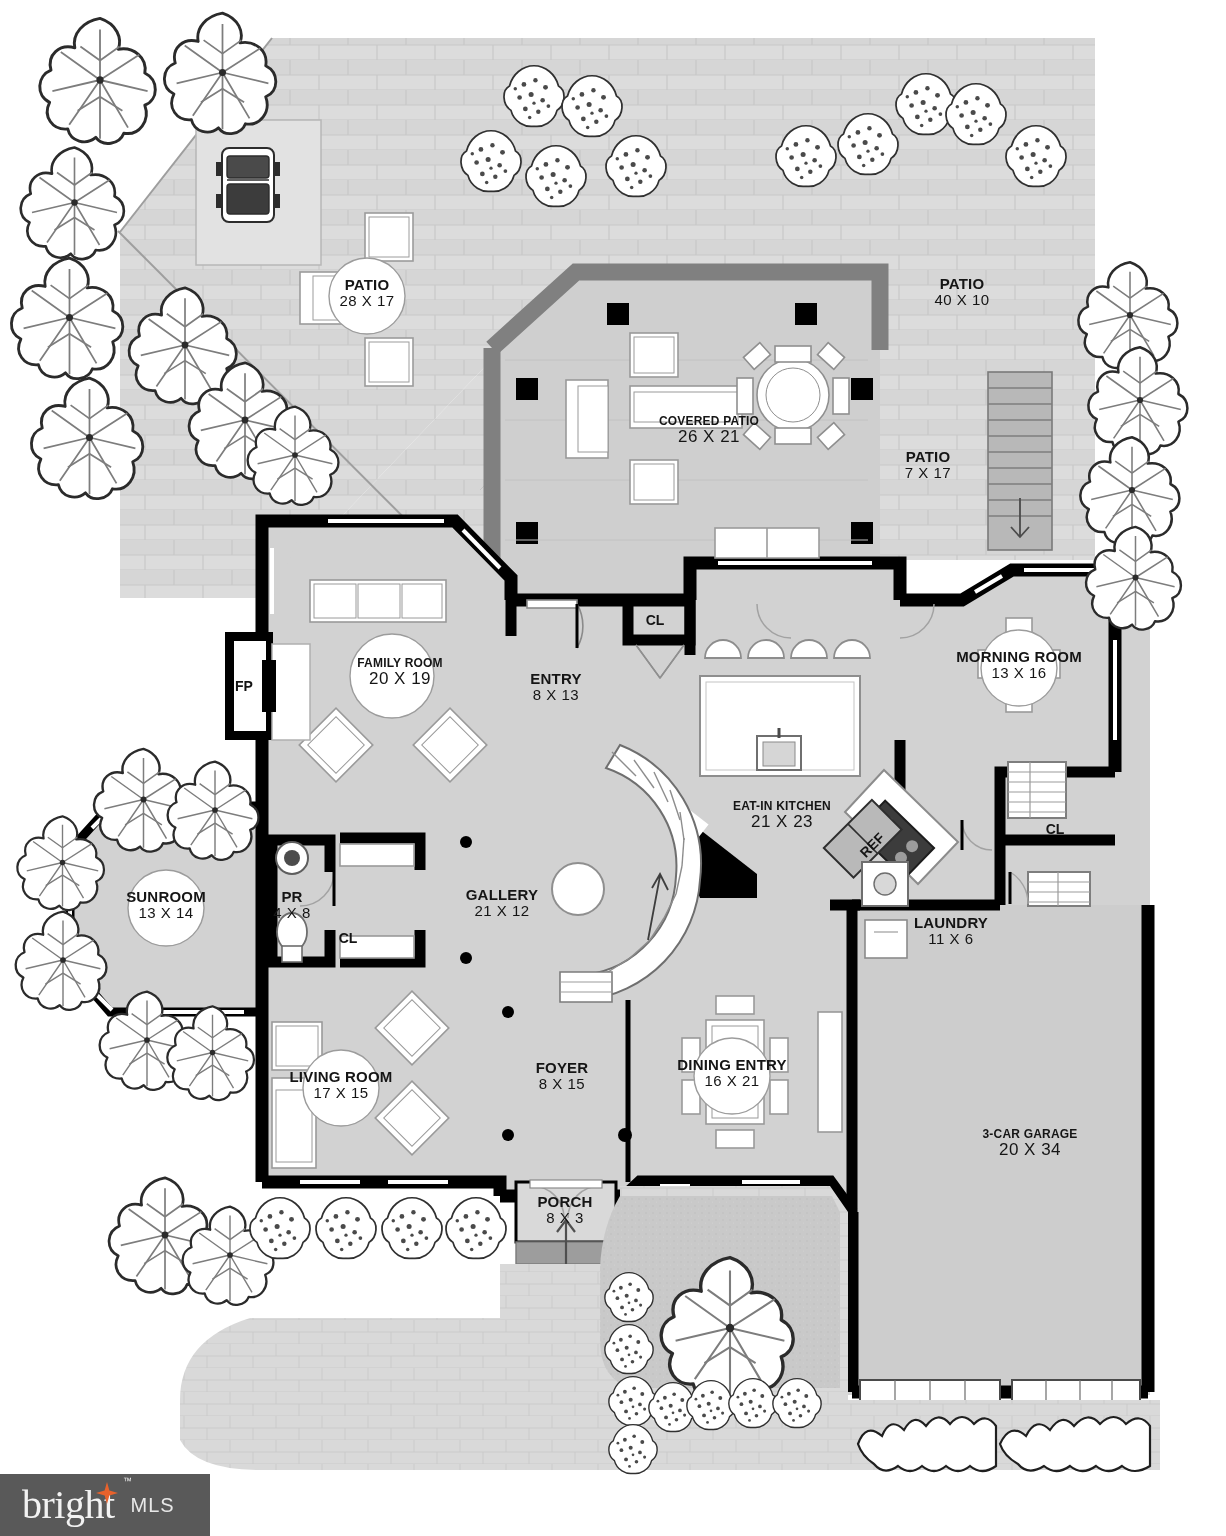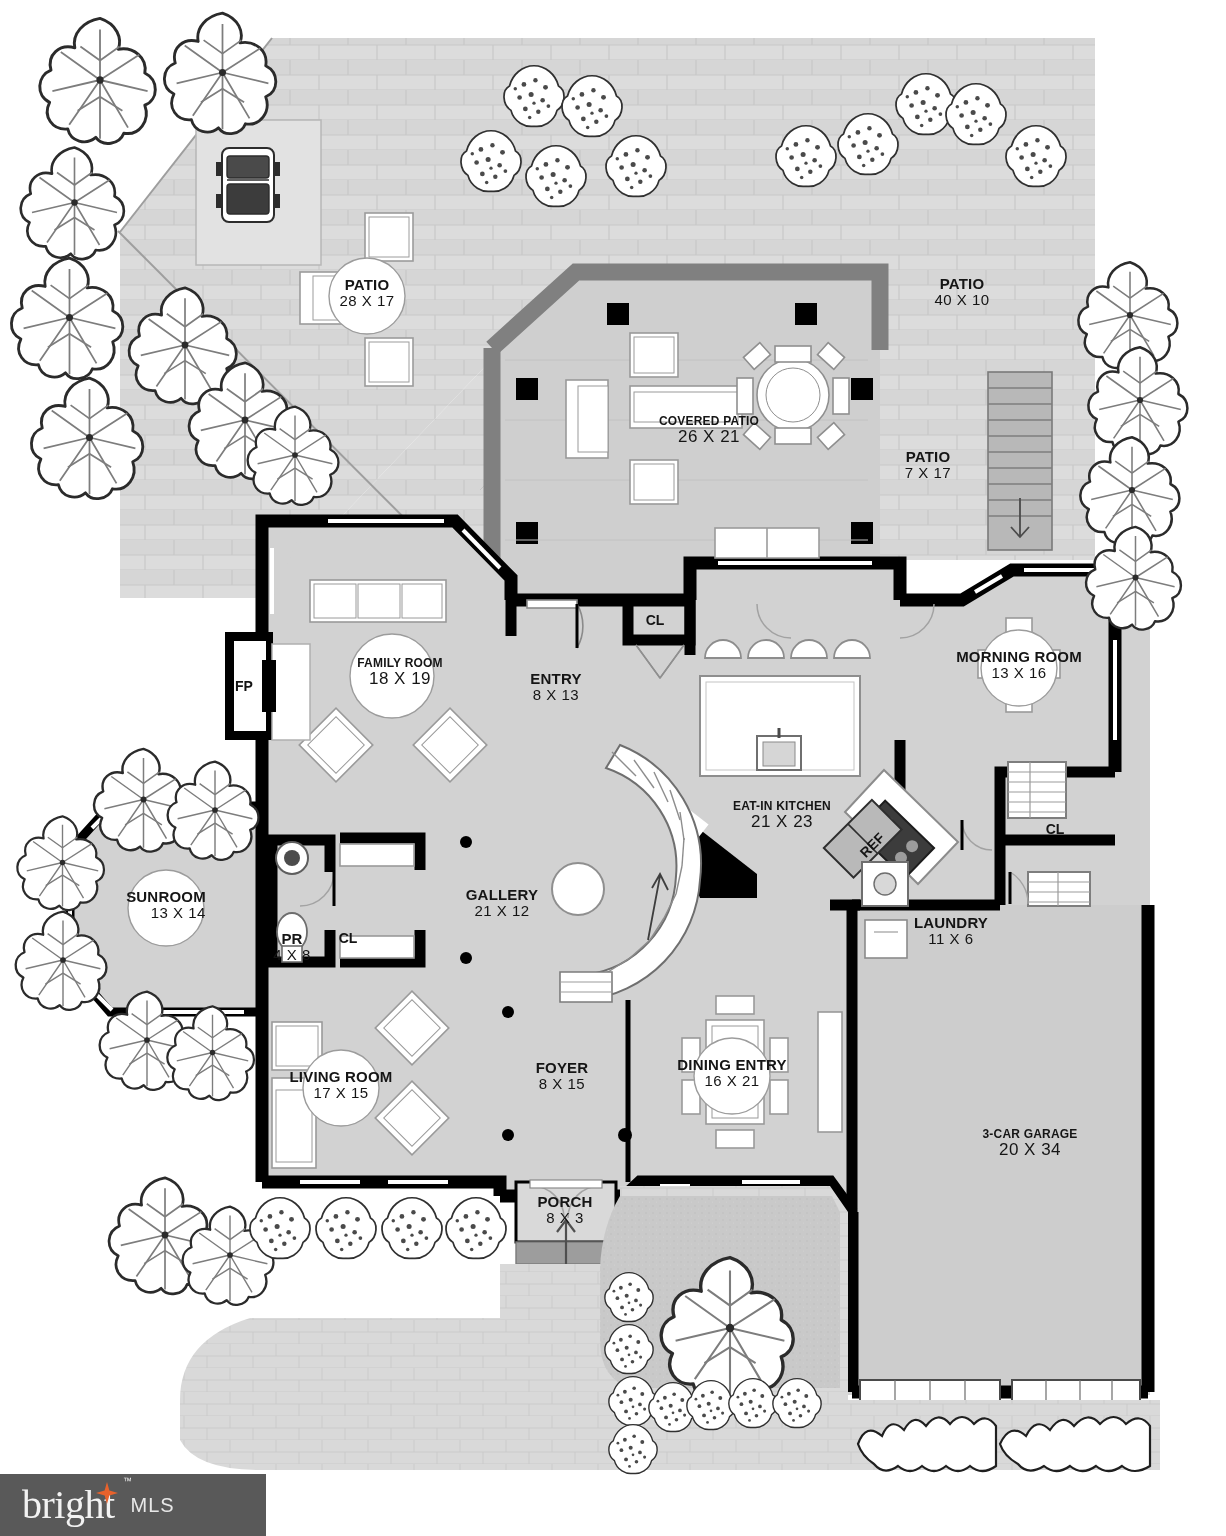--- a/index.html
+++ b/index.html
@@ -52,21 +52,21 @@
   }
   .tag-label.tag-rot {
     transform: translate(-50%, -50%) rotate(-45deg);
   }
 
   
   #brand-bar {
     position: absolute;
     left: 0;
     top: 1474px;
-    width: 266px;
+    width: 210px;
     height: 62px;
     background: #595959;
     display: flex;
     align-items: center;
     padding-left: 22px;
   }
   .brand-word {
     position: relative;
     font-family: "Liberation Serif", serif;
     font-size: 40px;
@@ -671,39 +671,39 @@
       <div class="room-label size-md" style="left: 962px; top: 292px;">
         <span class="rl-name">PATIO</span>
         <span class="rl-dim">40 X 10</span>
       </div>
       <div class="room-label size-md" style="left: 928px; top: 465px;">
         <span class="rl-name">PATIO</span>
         <span class="rl-dim">7 X 17</span>
       </div>
       <div class="room-label size-lg" style="left: 400px; top: 672px;">
         <span class="rl-name">FAMILY ROOM</span>
-        <span class="rl-dim">18 X 19</span>
+        <span class="rl-dim">20 X 19</span>
       </div>
       <div class="room-label size-md" style="left: 556px; top: 687px;">
         <span class="rl-name">ENTRY</span>
         <span class="rl-dim">8 X 13</span>
       </div>
       <div class="room-label size-md" style="left: 1019px; top: 665px;">
         <span class="rl-name">MORNING ROOM</span>
         <span class="rl-dim">13 X 16</span>
       </div>
       <div class="room-label size-lg" style="left: 782px; top: 815px;">
         <span class="rl-name">EAT-IN KITCHEN</span>
         <span class="rl-dim">21 X 23</span>
       </div>
-      <div class="room-label size-md" style="left: 166px; top: 905px; text-align: right;">
+      <div class="room-label size-md" style="left: 166px; top: 905px;">
         <span class="rl-name">SUNROOM</span>
         <span class="rl-dim">13 X 14</span>
       </div>
-      <div class="room-label size-md" style="left: 292px; top: 947px;">
+      <div class="room-label size-md" style="left: 292px; top: 905px;">
         <span class="rl-name">PR</span>
         <span class="rl-dim">4 X 8</span>
       </div>
       <div class="room-label size-md" style="left: 502px; top: 903px;">
         <span class="rl-name">GALLERY</span>
         <span class="rl-dim">21 X 12</span>
       </div>
       <div class="room-label size-md" style="left: 951px; top: 891px; margin-top: 40px;">
         <span class="rl-name">LAUNDRY</span>
         <span class="rl-dim">11 X 6</span>

